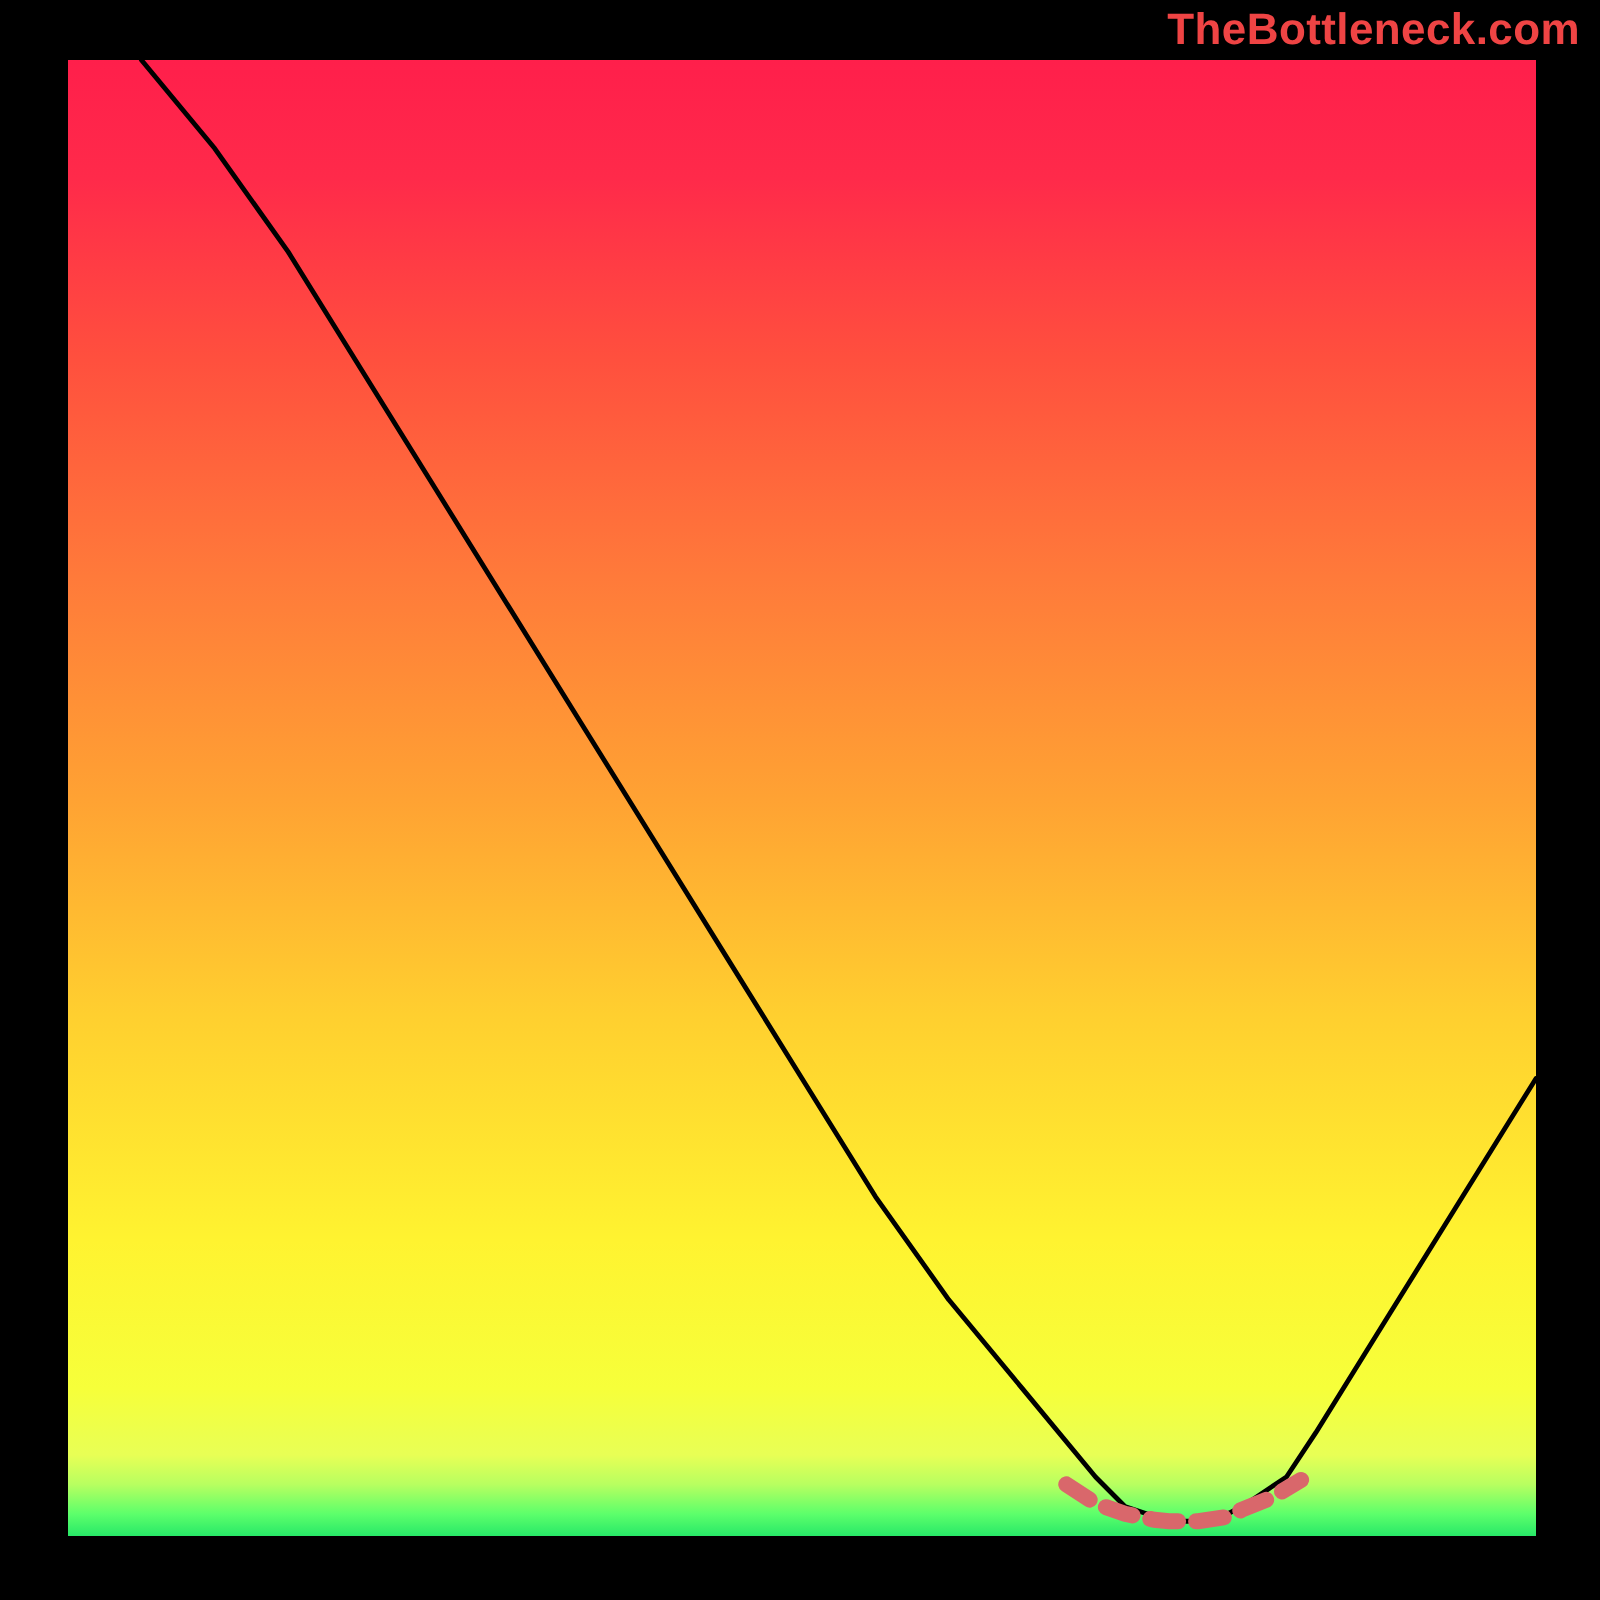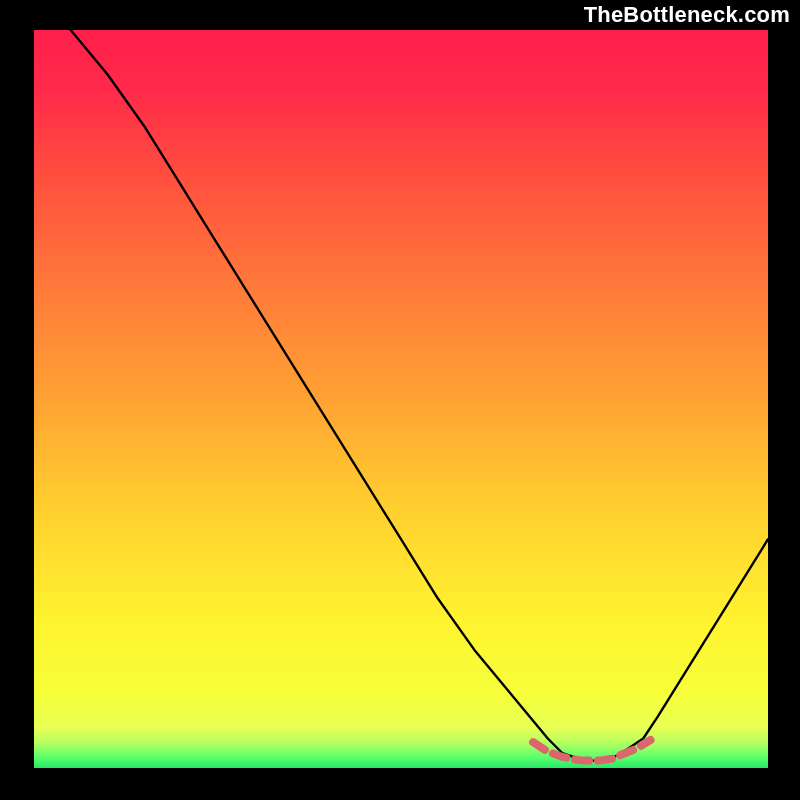--- a/index.html
+++ b/index.html
@@ -16,21 +16,21 @@
     left: 0;
     top: 0;
     width: 800px;
     height: 800px;
     background: #000;
   }
   .watermark {
     position: absolute;
     top: 2px;
     right: 10px;
-    color: #ffffff;
+    color: #ef4444;
     font-size: 22px;
     font-weight: 600;
     letter-spacing: 0.2px;
   }
   .plot-wrap {
     position: absolute;
     left: 34px;
     top: 30px;
     width: 734px;
     height: 738px;

